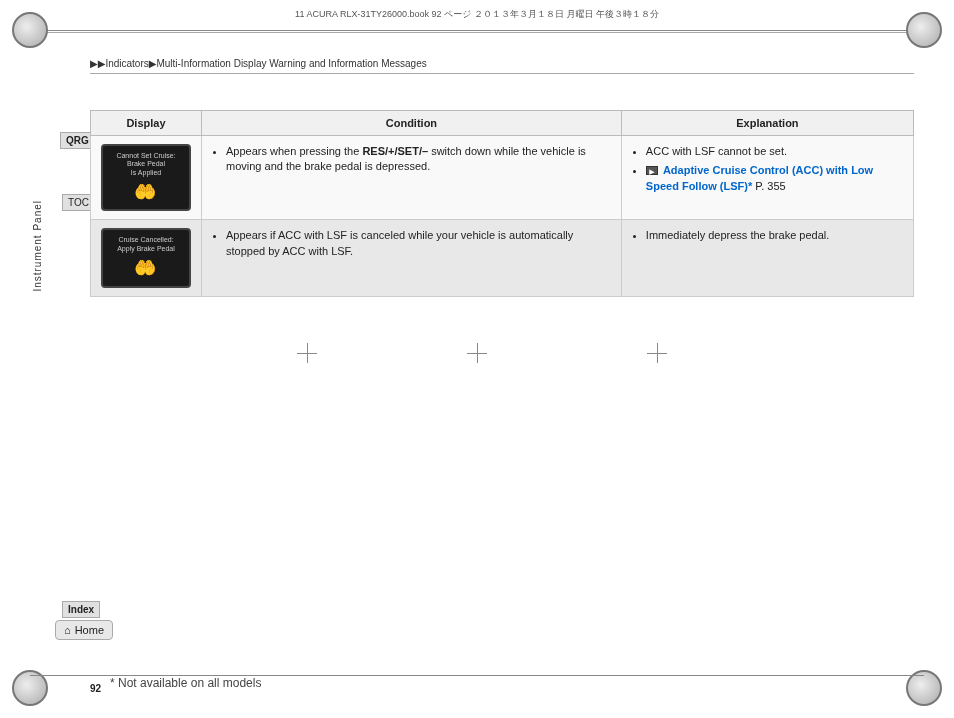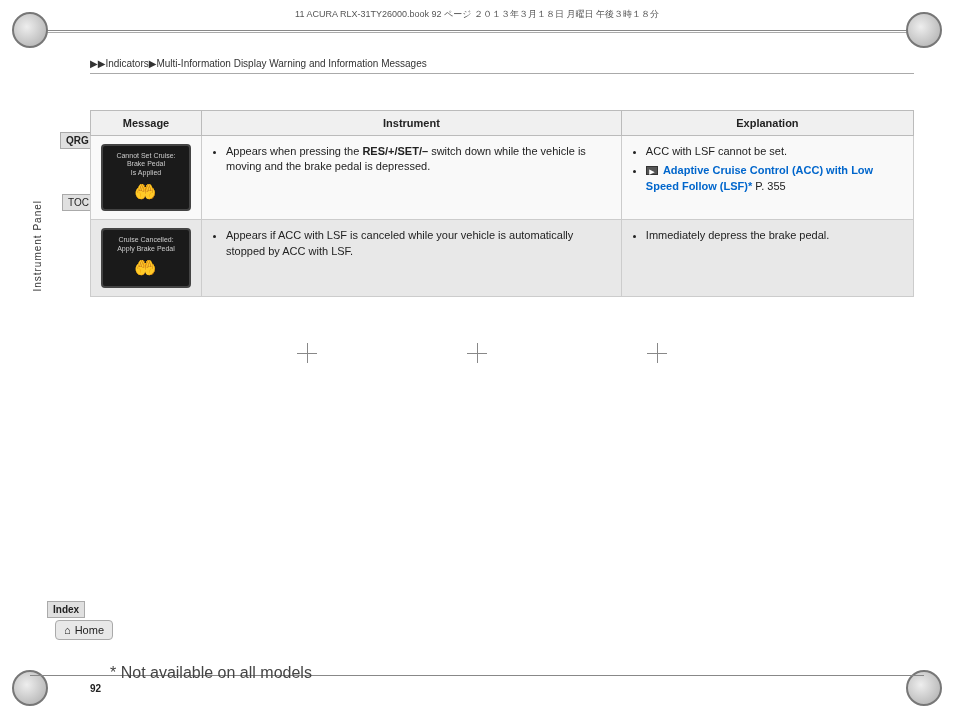--- a/index.html
+++ b/index.html
@@ -165,21 +165,21 @@
     
     .blue-link {
       color: #0066cc;
       font-weight: bold;
     }
 
     
     .bottom-index {
       position: absolute;
       bottom: 100px;
-      left: 47px;
+      left: 62px;
       background: #e0e0e0;
       border: 1px solid #aaa;
       font-size: 10px;
       font-weight: bold;
       padding: 2px 5px;
       color: #222;
     }
 
     .home-button {
       position: absolute;
@@ -200,23 +200,23 @@
       position: absolute;
       bottom: 24px;
       left: 90px;
       font-size: 10px;
       font-weight: bold;
       color: #222;
     }
 
     .footnote {
       position: absolute;
-      bottom: 36px;
+      bottom: 28px;
       left: 110px;
-      font-size: 16px;
+      font-size: 12px;
       color: #444;
       text-align: center;
     }
 
     
     .crosshair {
       position: absolute;
       width: 20px;
       height: 20px;
     }
@@ -288,22 +288,22 @@
 </div>
 
 <div class="side-vertical-text">
   <span>Instrument Panel</span>
 </div>
 
 <div class="main-table" style="position: absolute; top: 110px; left: 90px; right: 40px;">
   <table>
     <thead>
       <tr>
-        <th>Message</th>
-        <th>Instrument</th>
+        <th>Display</th>
+        <th>Condition</th>
         <th>Explanation</th>
       </tr>
     </thead>
     <tbody>
 
       <tr>
         <td class="display-image">
           <div class="display-screen">
             <div class="title-text">Cannot Set Cruise:<br>Brake Pedal<br>Is Applied</div>
             <div class="hand-icon">🤲</div>

